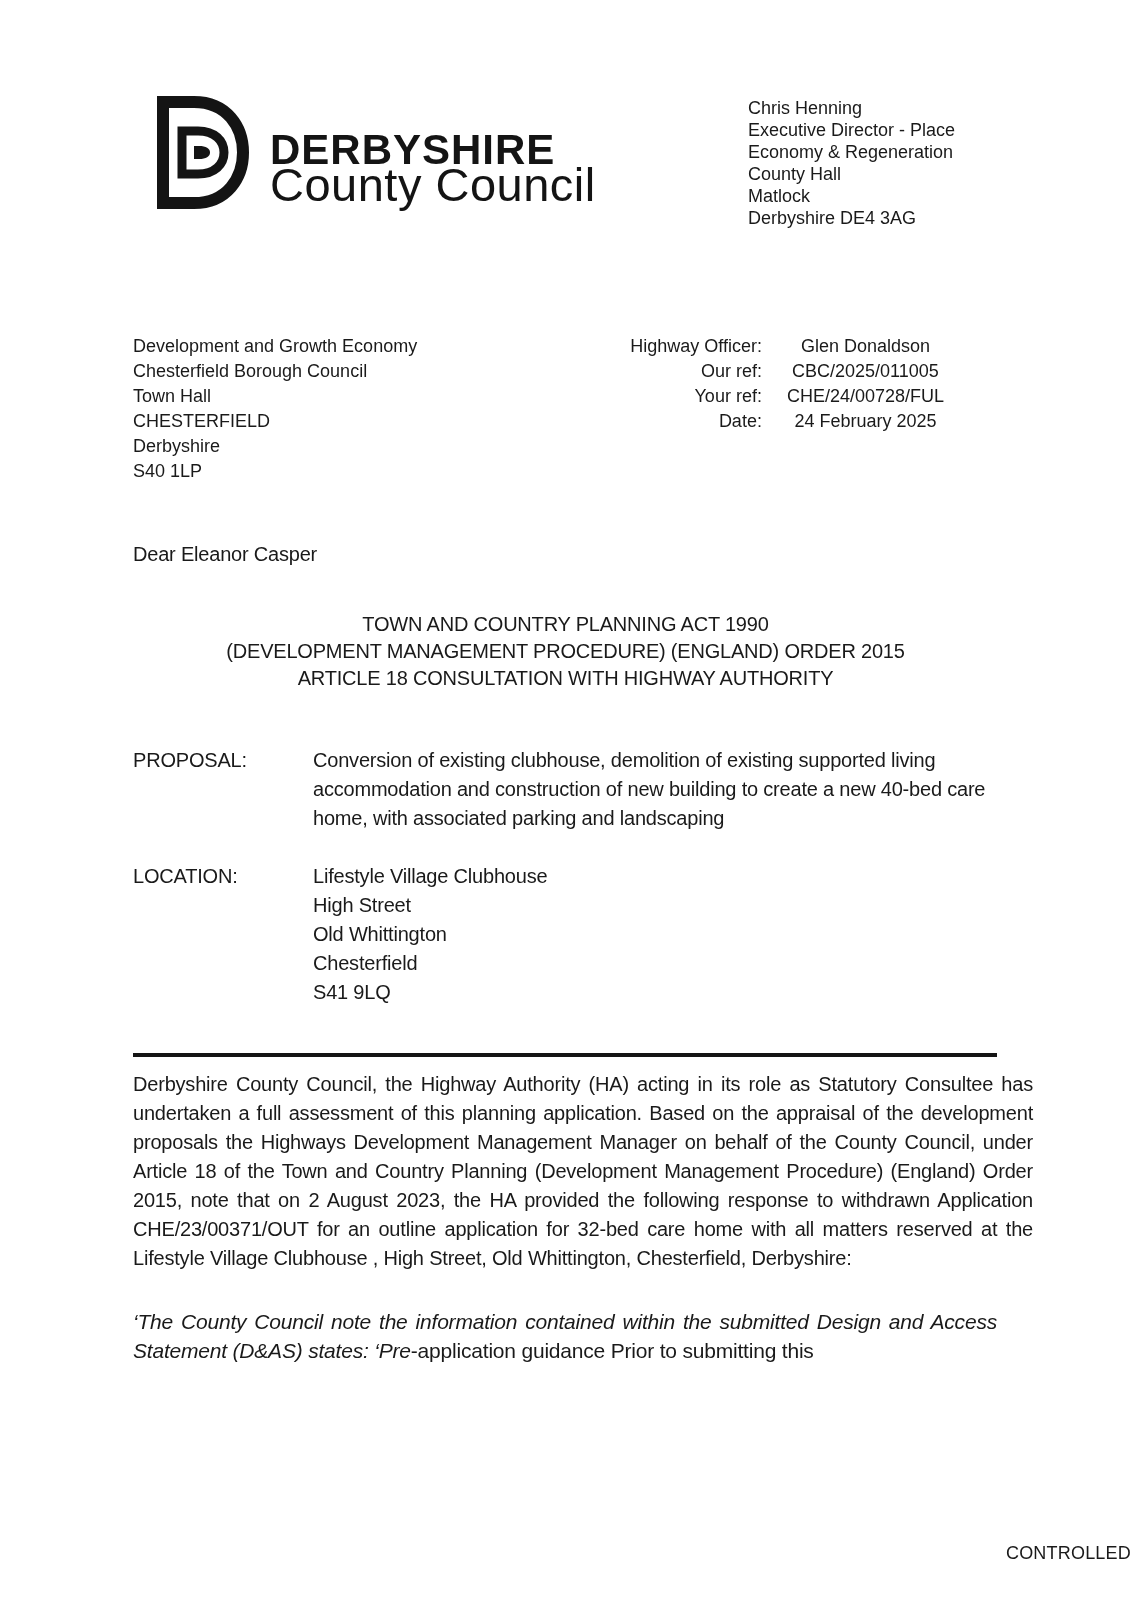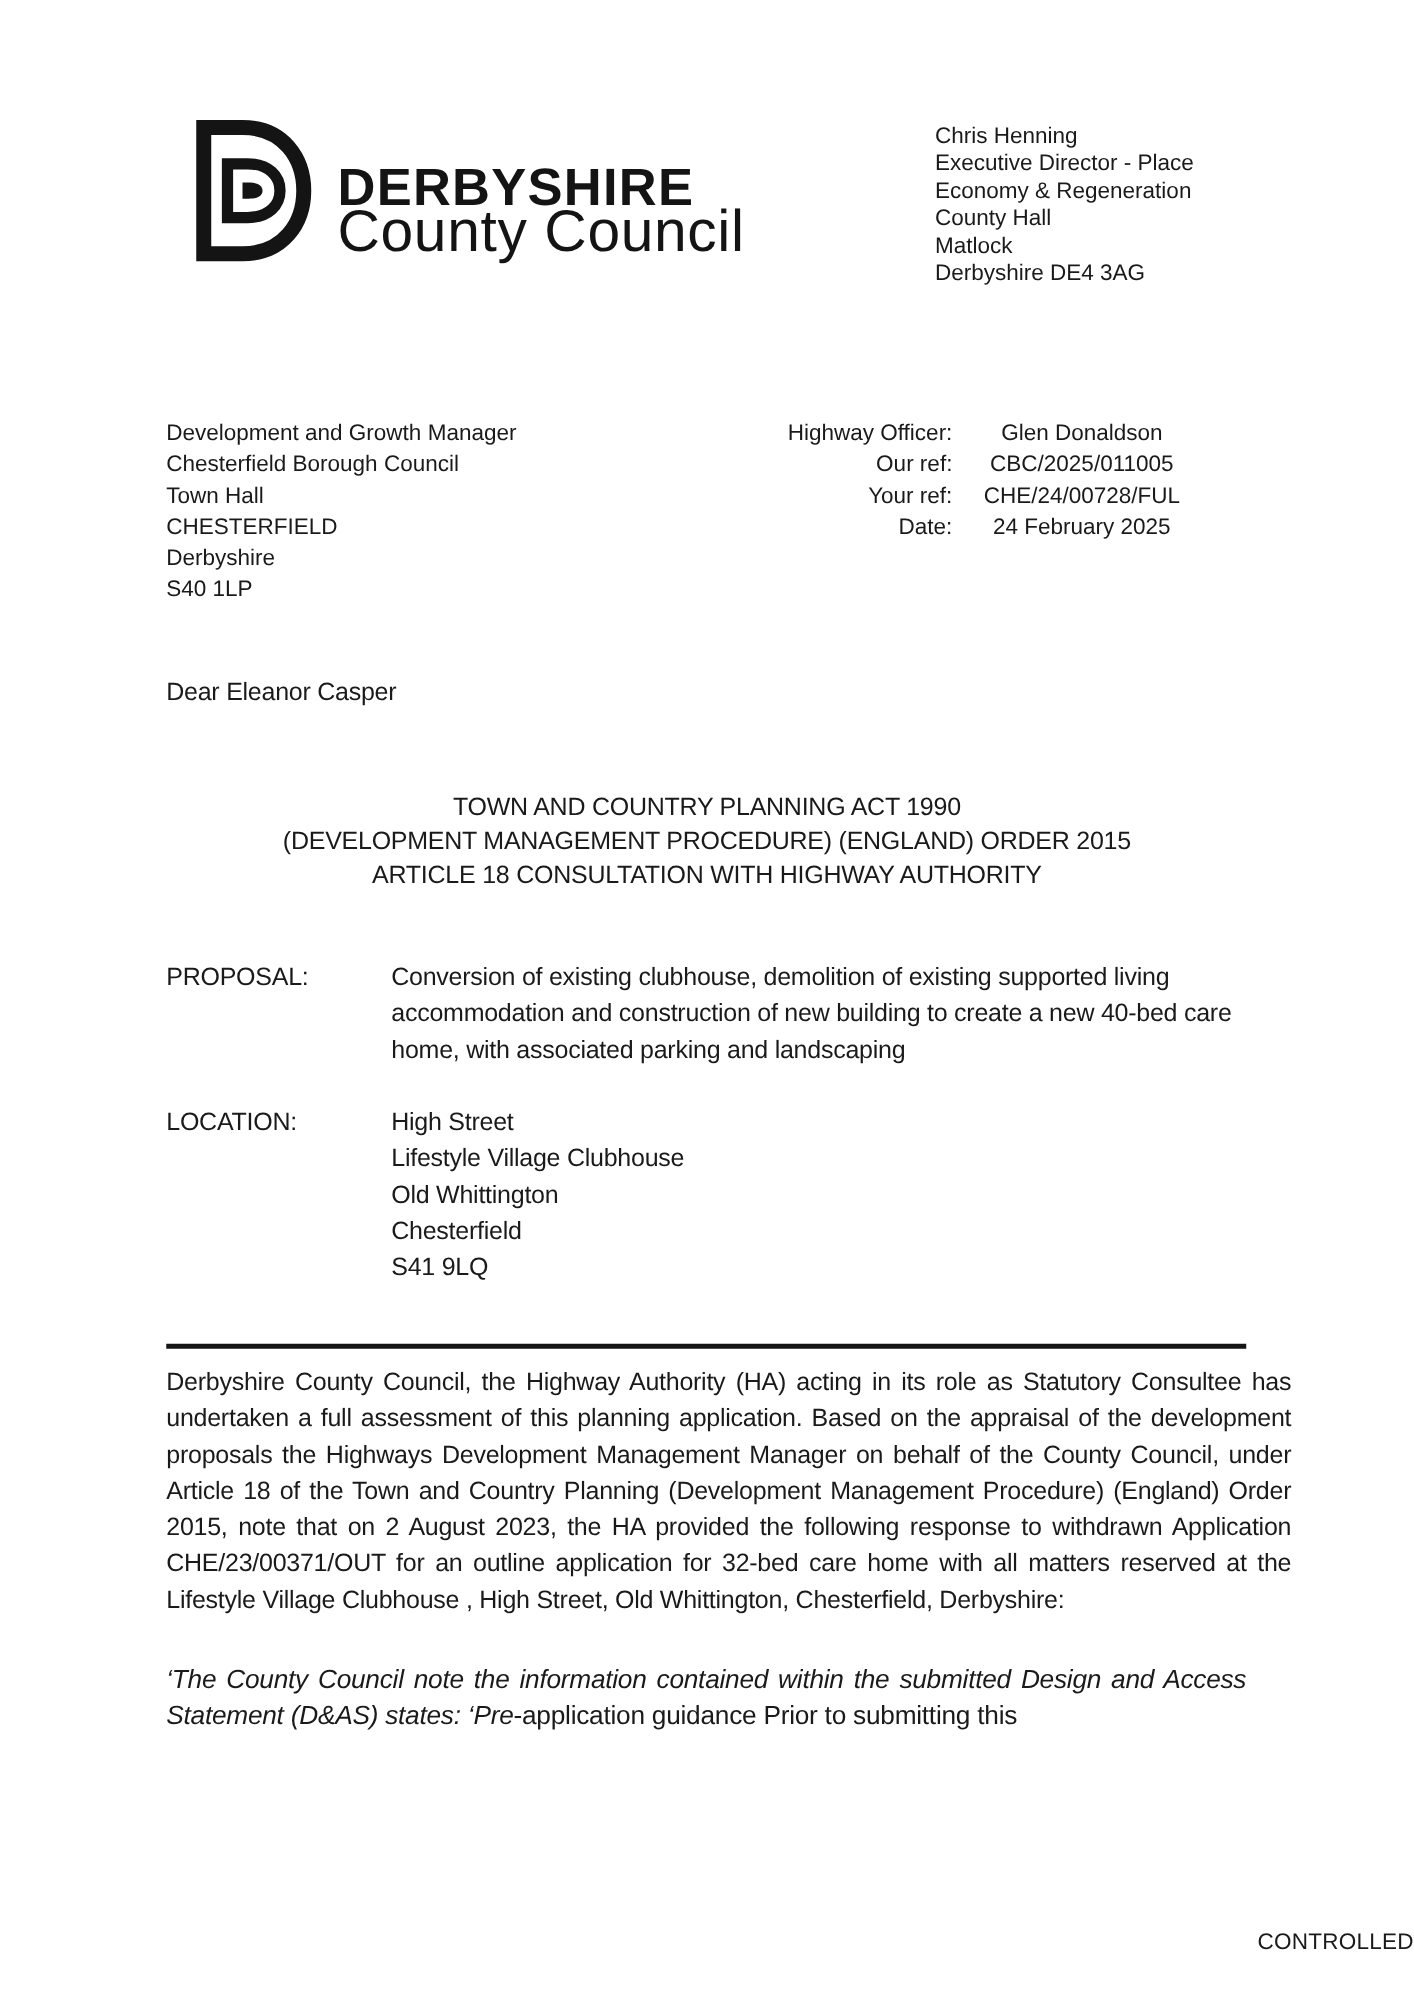--- a/index.html
+++ b/index.html
@@ -30,21 +30,21 @@
     margin-left: auto; margin-right: 54px;
     display: grid; grid-template-columns: 155px auto; column-gap: 25px;
     font-size: 18px; line-height: 25px; align-content: start;
   }
   .refs .ref-label { text-align: right; }
   .refs .ref-value { text-align: center; }
 
   
   .cond { letter-spacing: -0.2px; }
   .salutation { margin-top: 58px; padding: 0 133px; font-size: 20px; line-height: 24px; }
-  .headings { margin-top: 67px; padding: 0 133px; text-align: center; font-size: 20px; line-height: 27px; }
+  .headings { margin-top: 45px; padding: 0 133px; text-align: center; font-size: 20px; line-height: 27px; }
   .kv-row { display: grid; grid-template-columns: 145px 1fr; padding: 0 134px 0 133px; font-size: 20px; line-height: 29px; gap: 35px; }
   .kv-row.proposal { margin-top: 54px; }
   .kv-row.location { margin-top: 29px; }
   .rule { border: none; height: 4px; background: #151515; margin: 46px 134px 0 133px; }
   .body-para {
     margin: 13px 0 0 0; padding: 0 98px 0 133px;
     font-size: 20px; line-height: 29px; text-align: justify;
   }
   .quote-para {
     margin: 34px 0 0 0; padding: 0 134px 0 133px;
@@ -79,21 +79,21 @@
       <div>Executive Director - Place</div>
       <div>Economy &amp; Regeneration</div>
       <div>County Hall</div>
       <div>Matlock</div>
       <div>Derbyshire DE4 3AG</div>
     </div>
   </div>
 
   <div class="address-row">
     <div class="recipient">
-      <div>Development and Growth Manager</div>
+      <div>Development and Growth Economy</div>
       <div>Chesterfield Borough Council</div>
       <div>Town Hall</div>
       <div>CHESTERFIELD</div>
       <div>Derbyshire</div>
       <div>S40 1LP</div>
     </div>
     <div class="refs">
       <div class="ref-label">Highway Officer:</div>
       <div class="ref-value">Glen Donaldson</div>
       <div class="ref-label">Our ref:</div>
@@ -114,22 +114,22 @@
   </div>
 
   <div class="kv-row proposal cond">
     <div class="kv-label">PROPOSAL:</div>
     <div class="kv-value">Conversion of existing clubhouse, demolition of existing supported living accommodation and construction of new building to create a new 40-bed care home, with associated parking and landscaping</div>
   </div>
 
   <div class="kv-row location cond">
     <div class="kv-label">LOCATION:</div>
     <div class="kv-value">
+      <div>Lifestyle Village Clubhouse</div>
       <div>High Street</div>
-      <div>Lifestyle Village Clubhouse</div>
       <div>Old Whittington</div>
       <div>Chesterfield</div>
       <div>S41 9LQ</div>
     </div>
   </div>
 
   <hr class="rule">
 
   <p class="body-para cond">Derbyshire County Council, the Highway Authority (HA) acting in its role as Statutory Consultee has undertaken a full assessment of this planning application. Based on the appraisal of the development proposals the Highways Development Management Manager on behalf of the County Council, under Article 18 of the Town and Country Planning (Development Management Procedure) (England) Order 2015, note that on 2 August 2023, the HA provided the following response to withdrawn Application CHE/23/00371/OUT for an outline application for 32-bed care home with all matters reserved at the Lifestyle Village Clubhouse , High Street, Old Whittington, Chesterfield, Derbyshire:</p>
 

